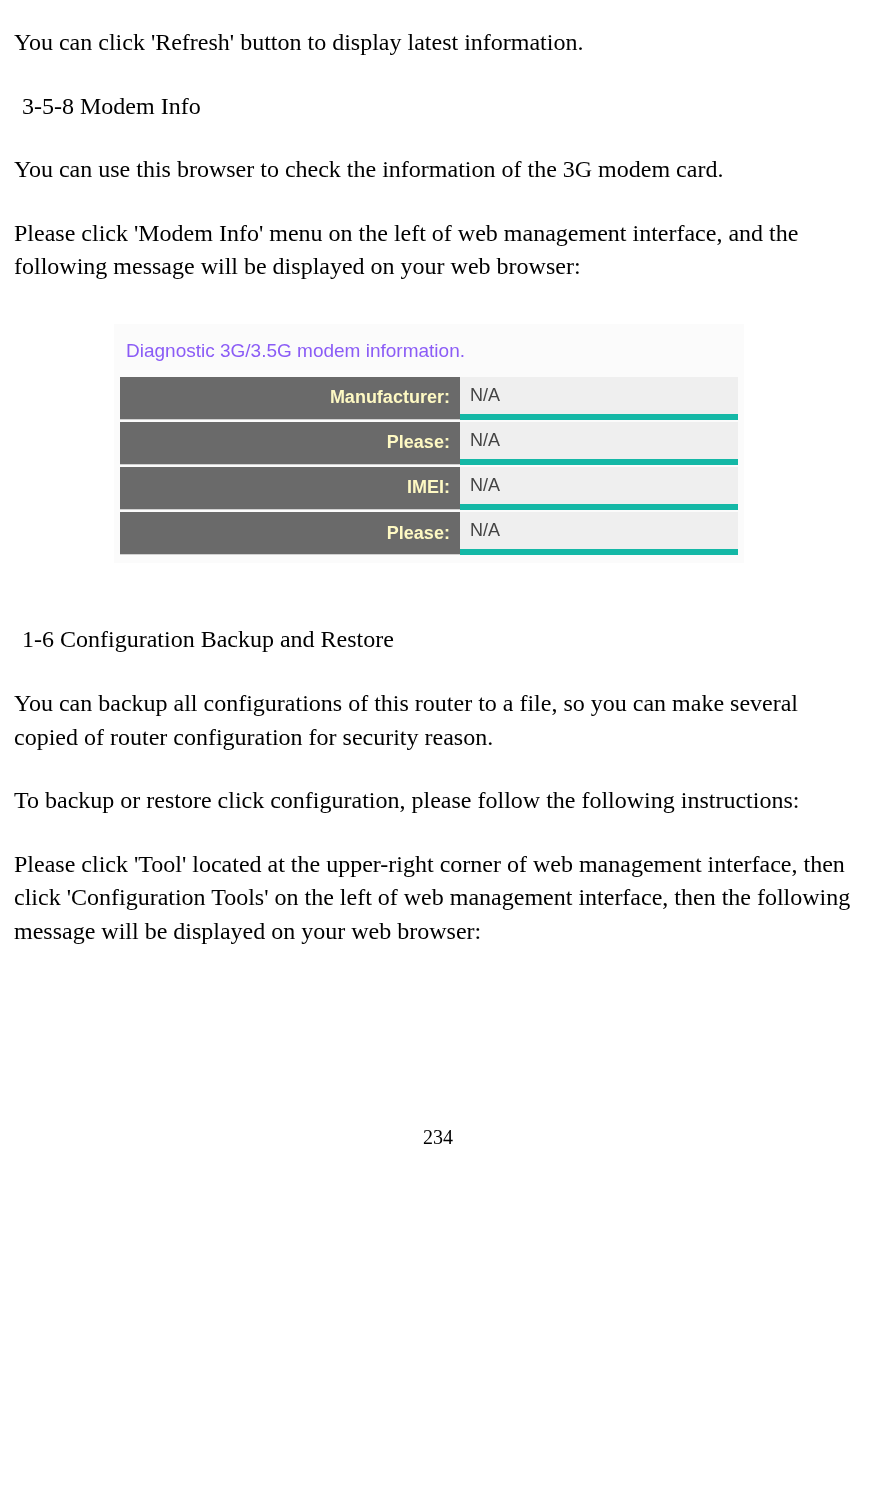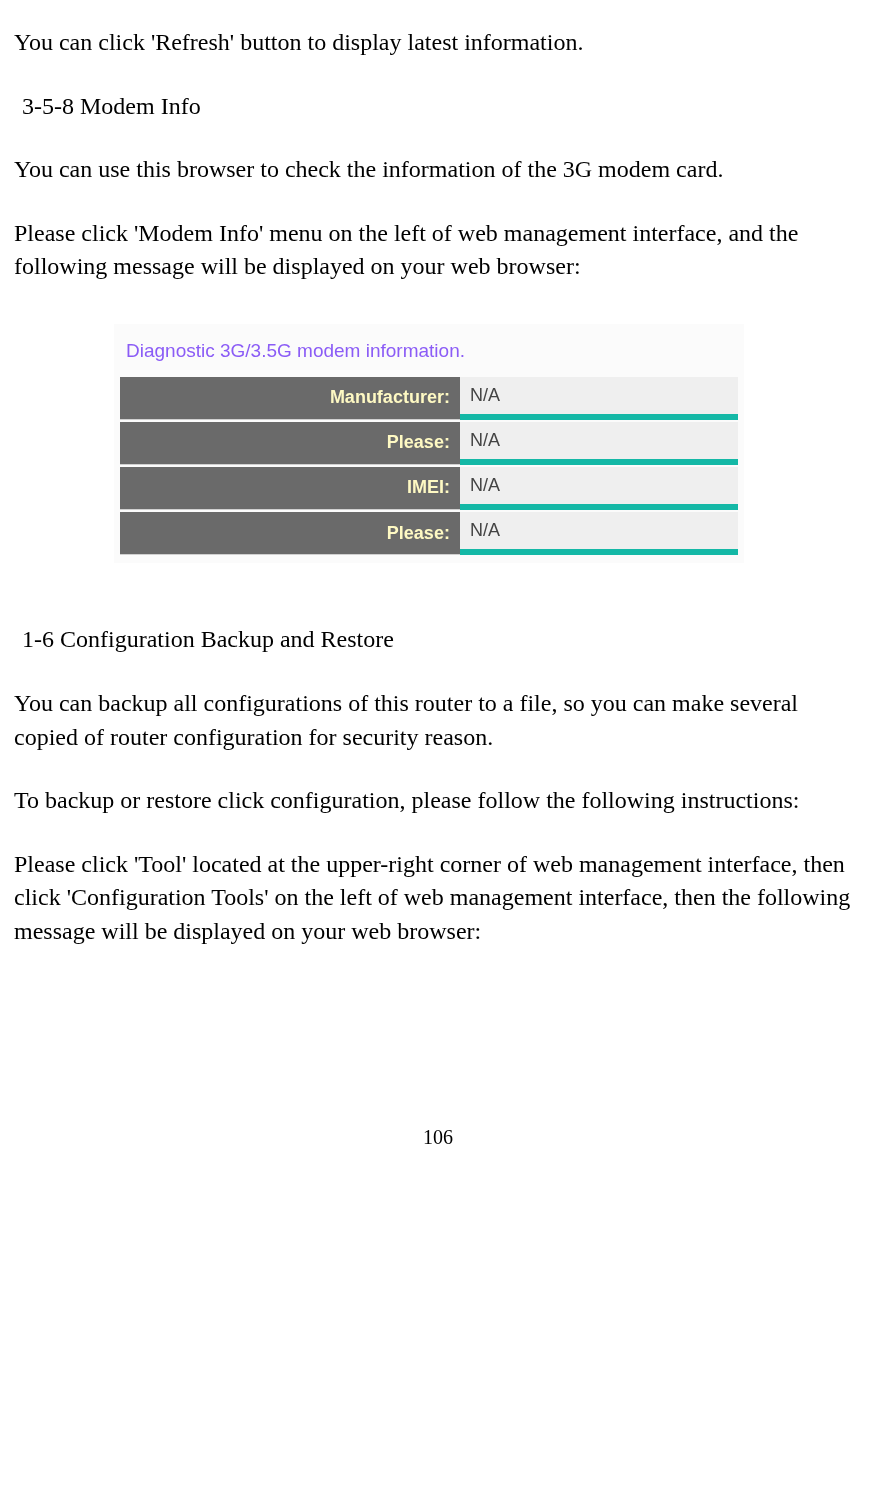--- a/index.html
+++ b/index.html
@@ -95,13 +95,13 @@
 </div>
 
 <p class="heading">1-6 Configuration Backup and Restore</p>
 
 <p class="para">You can backup all configurations of this router to a file, so you can make several copied of router configuration for security reason.</p>
 
 <p class="para">To backup or restore click configuration, please follow the following instructions:</p>
 
 <p class="para">Please click 'Tool' located at the upper-right corner of web management interface, then click 'Configuration Tools' on the left of web management interface, then the following message will be displayed on your web browser:</p>
 
-<div class="page-number">106</div>
+<div class="page-number">234</div>
 
 </body></html>

